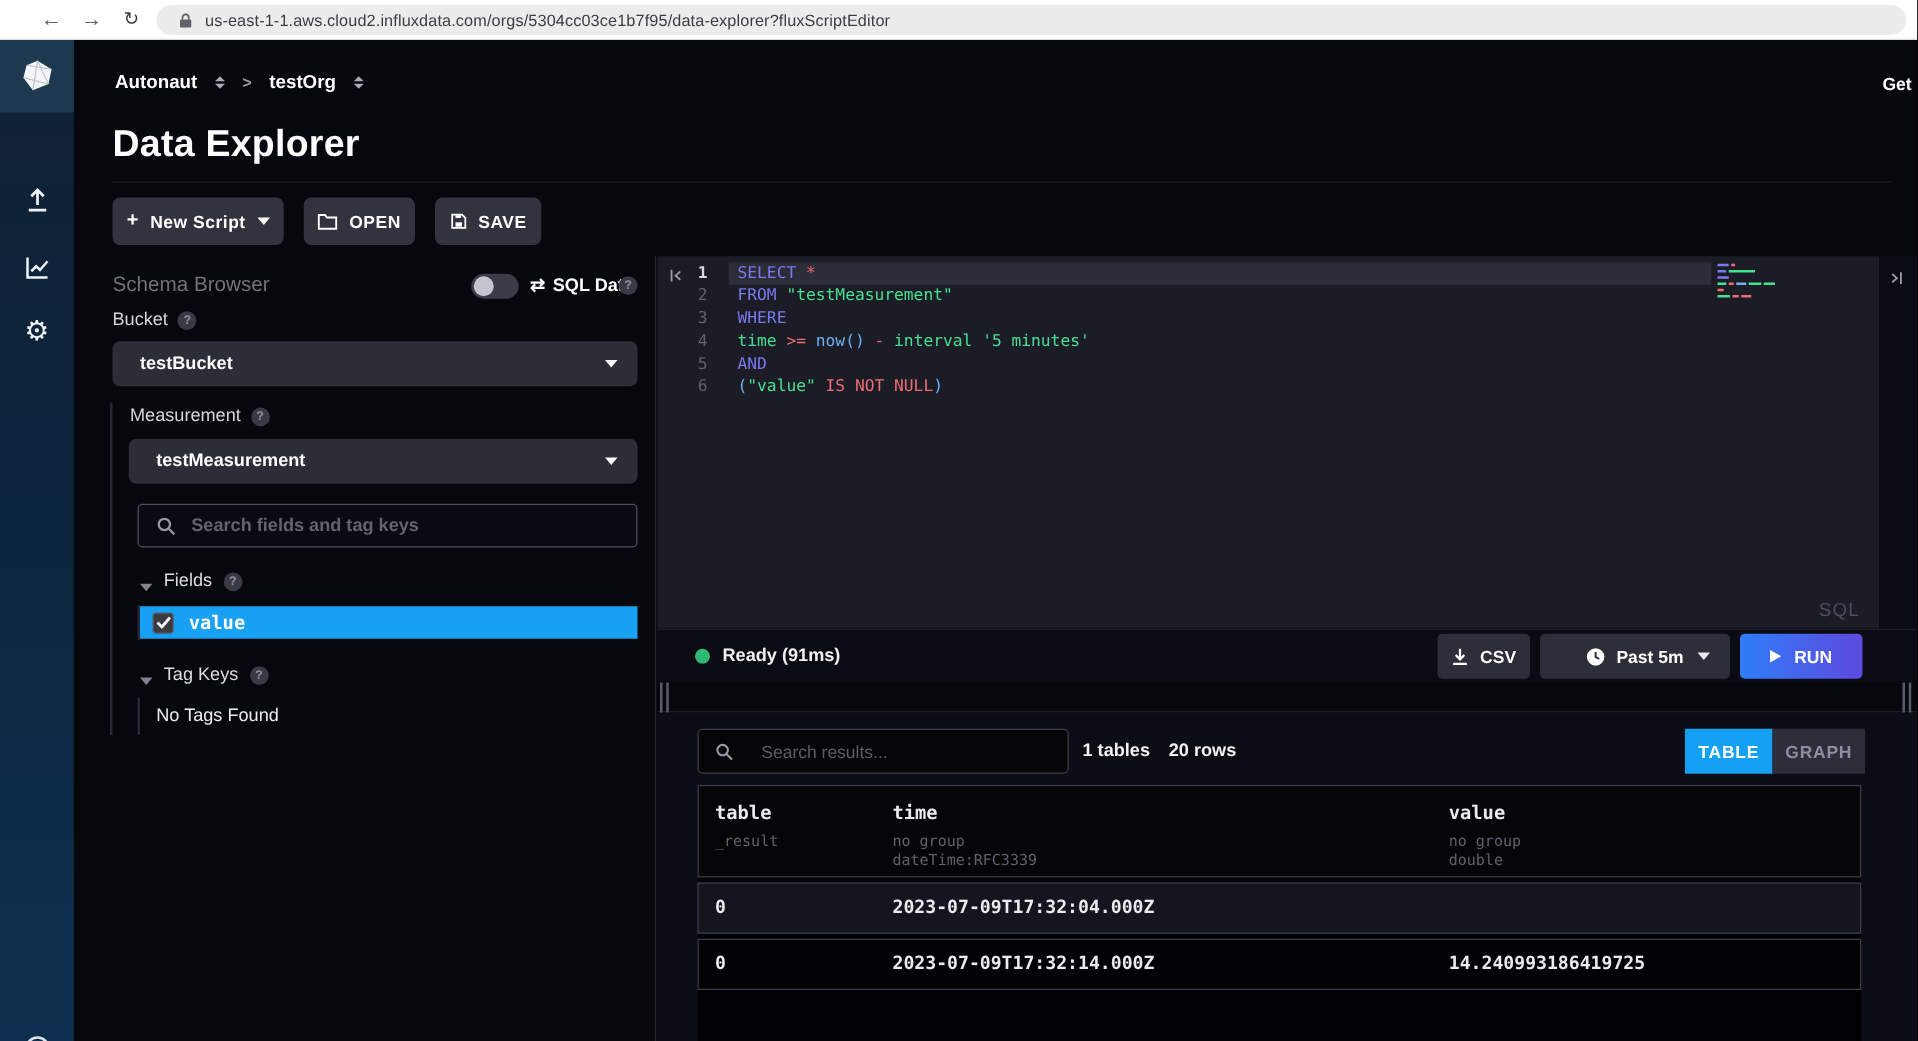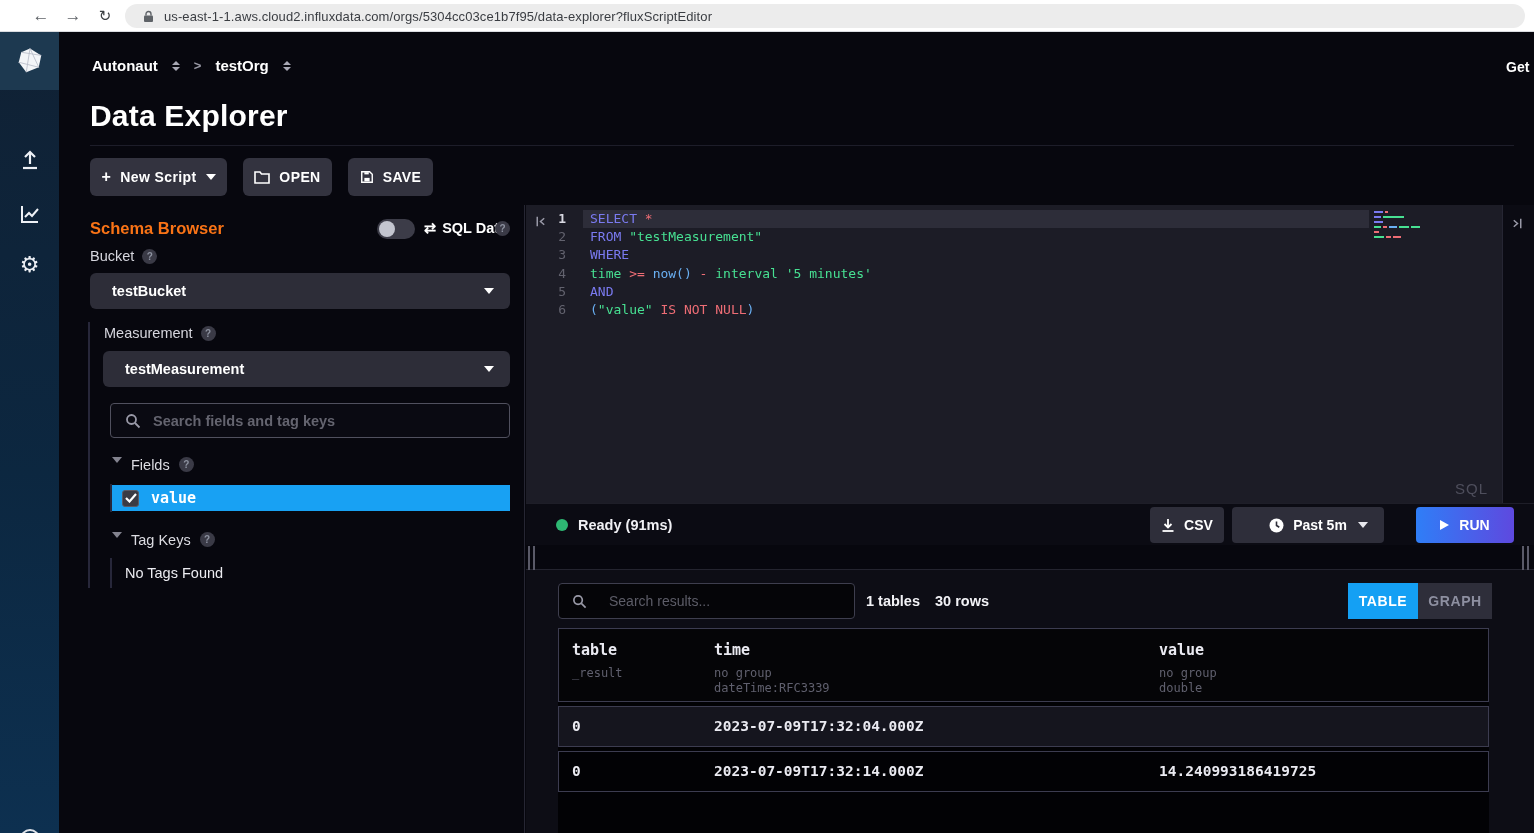--- a/index.html
+++ b/index.html
@@ -44,21 +44,21 @@
   .tb-btn { position:absolute; top:158px; height:38px; background:#33333f; border-radius:6px; color:#fff;
             display:flex; align-items:center; justify-content:center; gap:9px; font-size:14px; font-weight:bold;
             letter-spacing:0.4px; cursor:pointer; }
   .btn-new { left:90px; width:137px; } .btn-open { left:243px; width:89px; } .btn-save { left:348px; width:85px; }
   .plus { font-size:16px; font-weight:bold; }
   .dd-caret { width:0; height:0; border-left:5px solid transparent; border-right:5px solid transparent;
               border-top:6px solid #fff; display:inline-block; }
 
   
   .schema-head { position:absolute; left:90px; top:219px; width:420px; height:22px; }
-  .schema-title { position:absolute; left:0; top:0; color:#f97316; font-size:16.5px; font-weight:bold; }
+  .schema-title { position:absolute; left:0; top:0; color:#737373; font-size:16.5px; font-weight:normal; }
   .toggle { position:absolute; left:287px; top:0px; width:38px; height:20px; border-radius:10px;
             background:#3c3c48; cursor:pointer; }
   .toggle .knob { position:absolute; left:2px; top:2px; width:16px; height:16px; border-radius:50%; background:#c3c5cf; }
   .sync-label { position:absolute; left:334px; top:1px; color:#fff; font-size:14.5px; font-weight:bold; display:flex; gap:6px; align-items:center; }
   .help-dot { display:inline-block; width:15px; height:15px; border-radius:50%; background:#3a3a46;
               color:#8d92a0; font-size:10px; font-weight:bold; text-align:center; line-height:15px; cursor:pointer; }
   .schema-head .help-dot { position:absolute; left:405px; top:2px; }
   .field-label { position:absolute; color:#d6d6de; font-size:14.5px; display:flex; align-items:center; gap:8px; }
   .lbl-bucket { left:90px; top:248px; } .lbl-measure { left:104px; top:325px; }
   .dropdown { position:absolute; height:36px; background:#2d2d38; border-radius:6px; cursor:pointer; }
@@ -67,21 +67,21 @@
   .dd-text { position:absolute; left:22px; top:0; line-height:36px; color:#fff; font-size:14.5px; font-weight:bold; }
   .dropdown .dd-caret { position:absolute; right:16px; top:15px; }
   .tree-line { position:absolute; width:2px; background:#27273a; }
   .tl-outer { left:88px; top:322px; height:266px; }
   .tl-f { left:110px; top:484px; height:28px; } .tl-t { left:110px; top:558px; height:30px; }
   .search-box { position:absolute; left:110px; top:403px; width:400px; height:35px; border:1px solid #50505e;
                 border-radius:4px; background:#0a0a12; display:flex; align-items:center; gap:12px; padding-left:14px; }
   .search-box input { flex:1; background:transparent; border:none; outline:none; color:#e8e8ee;
                       font-size:14.5px; font-weight:bold; font-family:"Liberation Sans", sans-serif; }
   .search-box input::placeholder { color:#64646f; }
-  .tree-row { position:absolute; display:flex; align-items:flex-start; gap:9px; }
+  .tree-row { position:absolute; display:flex; align-items:flex-end; gap:9px; }
   .row-fields { left:112px; top:457px; } .row-tags { left:112px; top:532px; }
   .tree-caret { width:0; height:0; border-left:5px solid transparent; border-right:5px solid transparent;
                 border-top:6px solid #83838f; display:inline-block; cursor:pointer; }
   .tree-lbl { color:#dcdce2; font-size:14.5px; }
   .value-row { position:absolute; left:112px; top:485px; width:398px; height:26px; background:#18a1f3;
                display:flex; align-items:center; gap:12px; padding-left:10px; cursor:pointer; }
   .checkbox { width:17px; height:17px; background:#3b3b44; border:1px solid #5a5a66; border-radius:3px;
               display:flex; align-items:center; justify-content:center; }
   .value-txt { color:#fff; font-family:"DejaVu Sans Mono", monospace; font-weight:bold; font-size:15px; }
   .no-tags { position:absolute; left:125px; top:565px; color:#ececf1; font-size:14.5px; }
@@ -114,21 +114,21 @@
   .statusbar { position:absolute; left:526px; top:503px; width:1008px; height:42px; background:#0b0b13;
                border-top:1px solid #1e1e28; }
   .status-dot { position:absolute; left:30px; top:15px; width:12px; height:12px; border-radius:50%; background:#2eb873; }
   .status-txt { position:absolute; left:52px; top:0; line-height:42px; color:#f0f0f4; font-size:14.5px;font-weight:bold; }
   .sb-btn { position:absolute; top:3px; height:36px; background:#2e2e3a; border-radius:4px; color:#fff;
             display:flex; align-items:center; justify-content:center; gap:9px; font-size:14px; font-weight:bold; cursor:pointer; }
   .btn-csv { left:624px; width:74px; } .btn-past { left:706px; width:152px; }
   .btn-past .dd-caret { position:absolute; right:16px; top:15px; border-top-color:#e8e8ee; }
   .btn-run { position:absolute; left:866px; top:3px; width:98px; height:36px; border-radius:4px;
              background:linear-gradient(90deg,#2f7ef7 0%,#5e49df 100%); color:#fff; display:flex;
-             align-items:center; justify-content:center; gap:10px; font-size:14px; font-weight:bold; cursor:pointer;margin-left:24px; }
+             align-items:center; justify-content:center; gap:10px; font-size:14px; font-weight:bold; cursor:pointer; }
   .play-tri { width:0; height:0; border-left:9px solid #fff; border-top:5.5px solid transparent;
               border-bottom:5.5px solid transparent; display:inline-block; }
 
   
   .hline { position:absolute; left:526px; top:569px; width:1008px; height:1px; background:#24242f; }
   .h-handle { position:absolute; left:1004px; top:571px; cursor:row-resize; }
   .h-handle i { display:block; width:36px; height:2px; background:#5a5a68; margin-bottom:3px; }
   .v-handle { position:absolute; top:546px; display:flex; gap:3px; cursor:col-resize; }
   .vh-left { left:528px; } .vh-right { left:1522px; }
   .v-handle i { display:block; width:2px; height:26px; background:#5a5a68; }
@@ -431,21 +431,21 @@
     <div class="res-search">
       <span style="line-height:0;">
         <svg width="15" height="15" viewBox="0 0 16 16" fill="none" stroke="#9a9aa8" stroke-width="1.8">
             <circle cx="6.5" cy="6.5" r="4.5"></circle>
             <path d="M10 10l4.5 4.5"></path>
           </svg>
       </span>
       <input type="text" placeholder="Search results..." style="">
     </div>
     <span class="res-count cnt-tables">1 tables</span>
-    <span class="res-count cnt-rows">30 rows</span>
+    <span class="res-count cnt-rows">20 rows</span>
     <div class="tab tab-table">TABLE</div>
     <div class="tab tab-graph">GRAPH</div>
     <div class="rtable">
       <div class="thead">
           <div class="tcol c0">
             <div class="tcol-name">table</div>
             <div class="tcol-sub">_result</div>
           </div>
           <div class="tcol c1">
             <div class="tcol-name">time</div>

